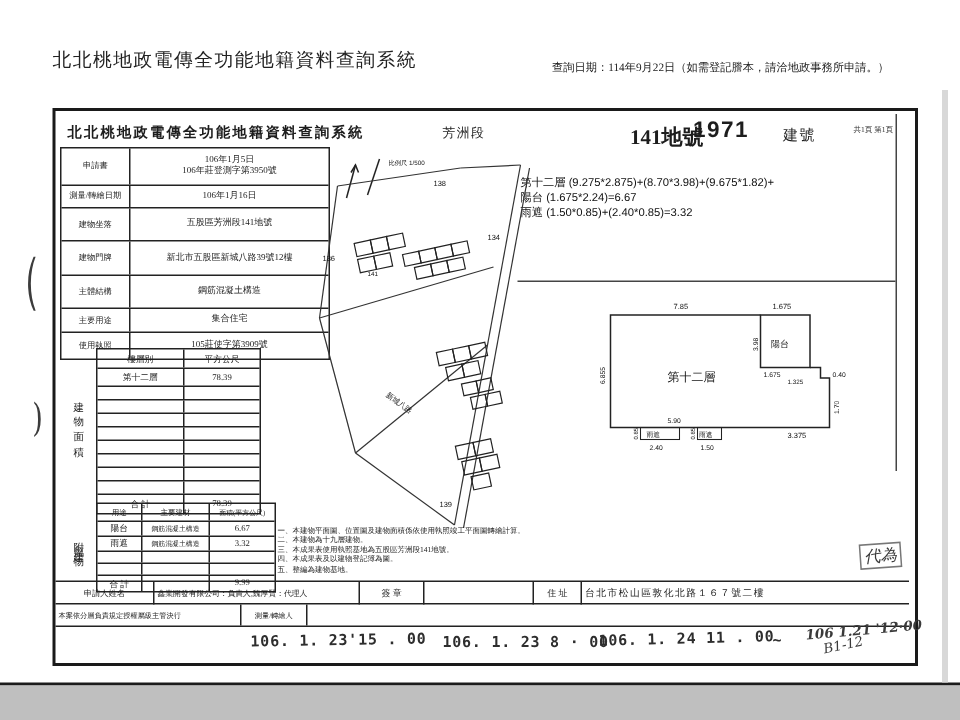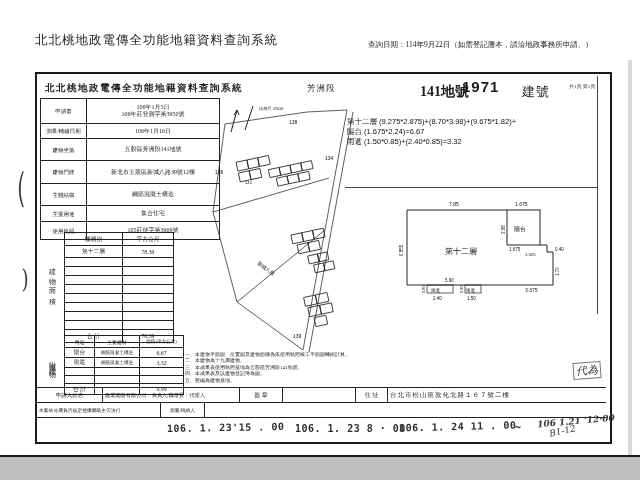--- a/index.html
+++ b/index.html
@@ -6,24 +6,24 @@
   #page{position:relative;width:640px;height:480px;background:#ffffff;overflow:hidden;
         font-family:"Liberation Serif","DejaVu Serif",serif;color:#1d1d1d;}
   .abs{position:absolute;}
   
   .sys-title{font-size:12.5px;letter-spacing:1px;color:#222;}
   .sys-sub{font-size:9px;letter-spacing:0.5px;color:#222;}
   .sys-date{font-size:7.5px;color:#222;}
   
   .form{border:2px solid #1a1a1a;background:#fff;}
   .f-title{font-size:9.5px;font-weight:bold;letter-spacing:1.5px;}
-  .f-sec{font-size:8.5px;letter-spacing:1px;margin-left:12px;}
+  .f-sec{font-size:8.5px;letter-spacing:1px;}
   .f-parcel{font-size:14px;font-weight:bold;}
   .f-bno{font-size:15px;font-weight:bold;font-family:"Liberation Sans",sans-serif;letter-spacing:1px;}
-  .f-bnolabel{font-size:13px;letter-spacing:1px;}
+  .f-bnolabel{font-size:10px;letter-spacing:1px;}
   .f-page{font-size:5px;color:#333;}
   
   .itable{border:1px solid #222;}
   .irow{display:grid;grid-template-columns:46px 1fr;border-bottom:1px solid #222;}
   .irow:last-child{border-bottom:none;}
   .ilabel{border-right:1px solid #222;font-size:5.5px;display:flex;align-items:center;justify-content:center;text-align:center;line-height:6px;padding:1px;}
   .ival{font-size:6px;display:flex;flex-direction:column;align-items:center;justify-content:center;text-align:center;line-height:7px;}
   
   .sidecol{writing-mode:vertical-lr;text-orientation:upright;font-size:7px;letter-spacing:10px;display:flex;align-items:center;justify-content:center;color:#222;}
   .gtable{border:1px solid #222;}

